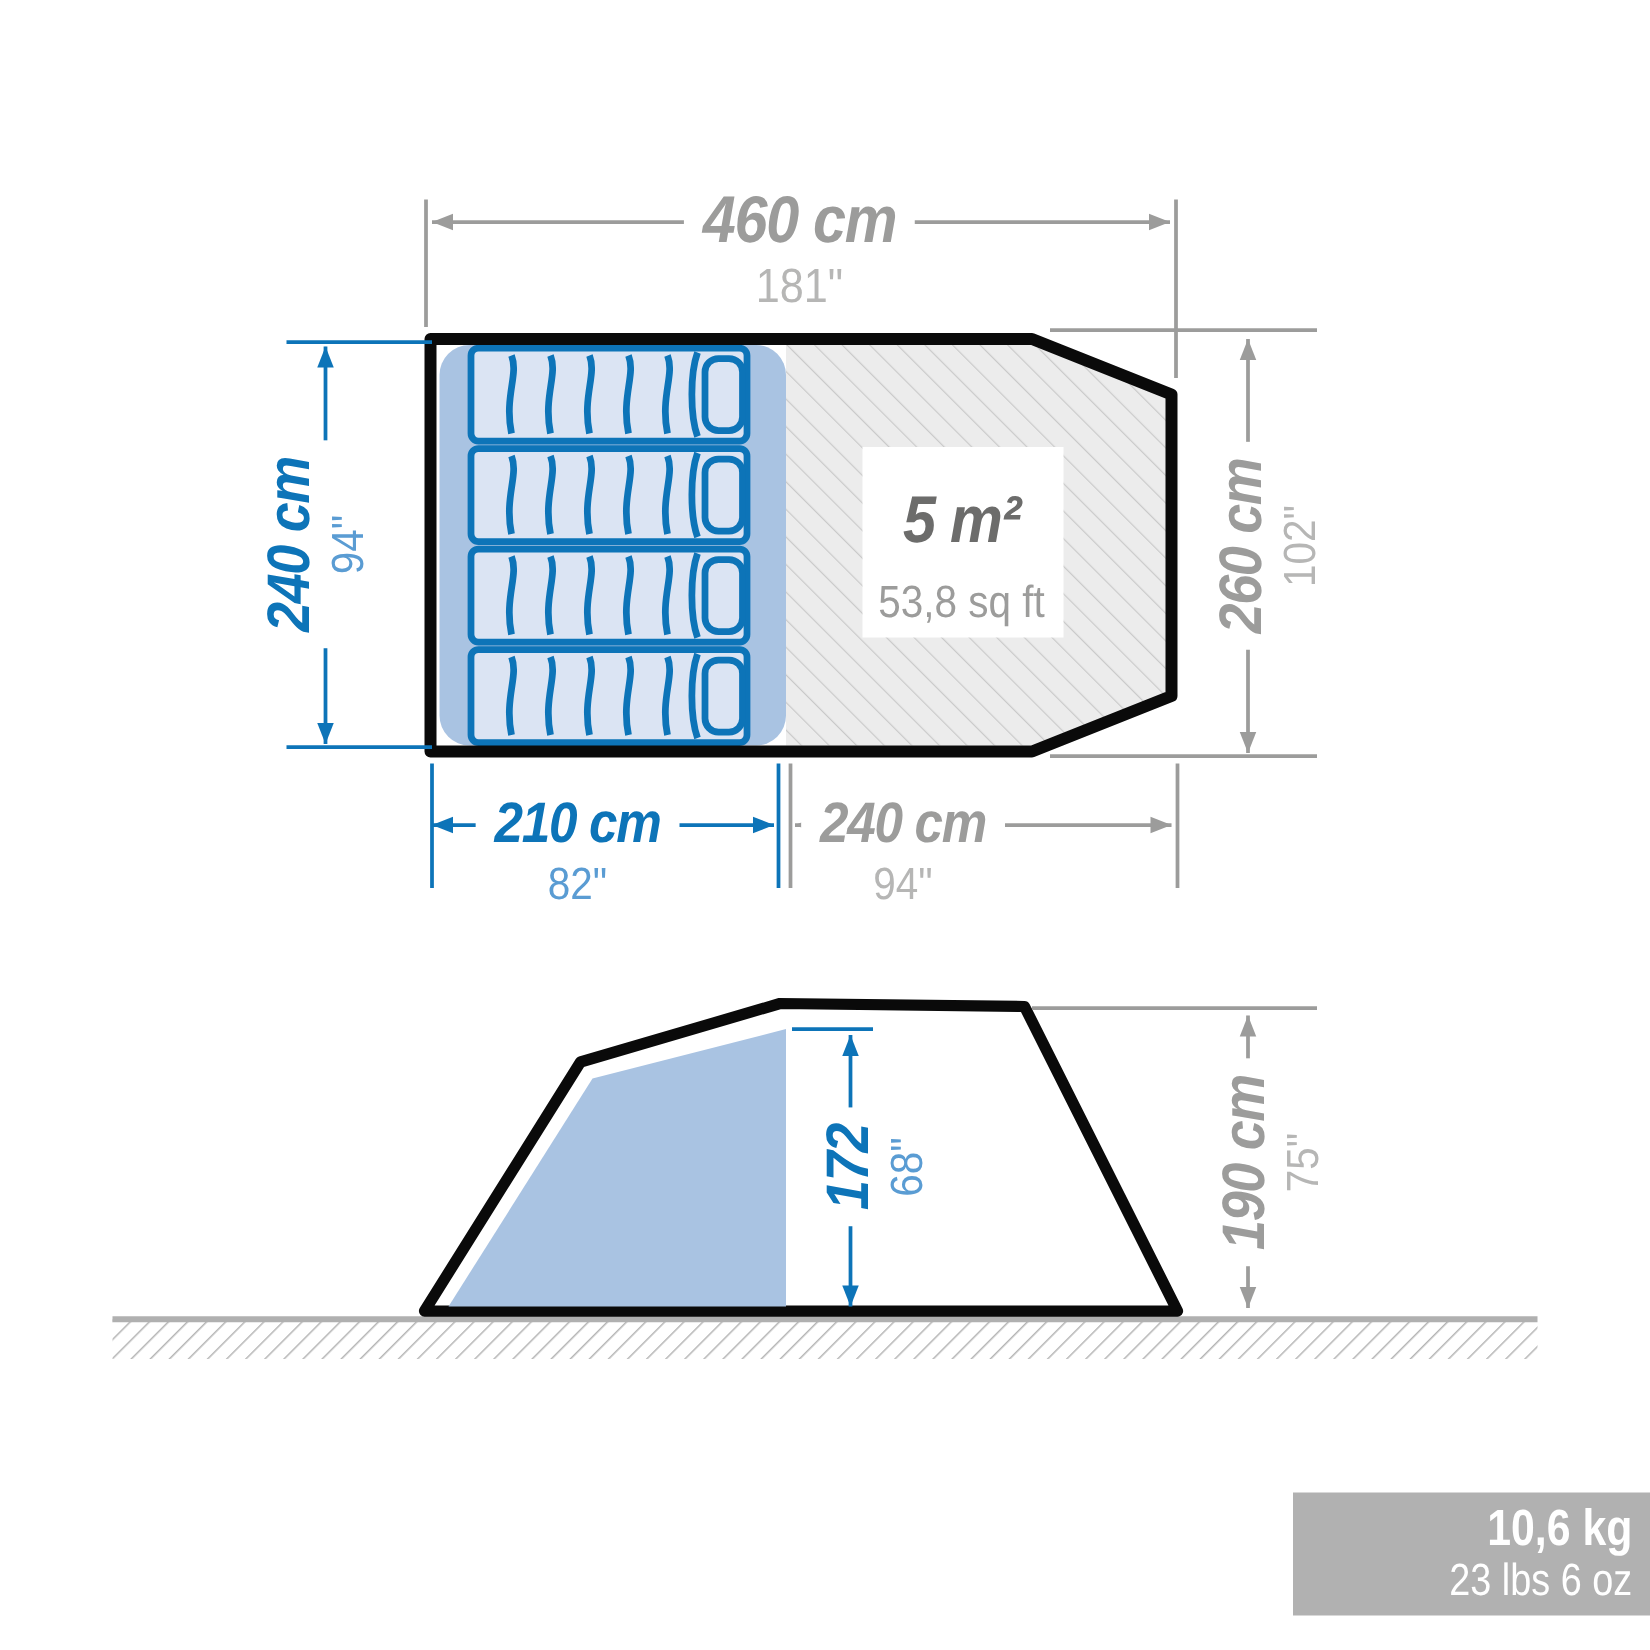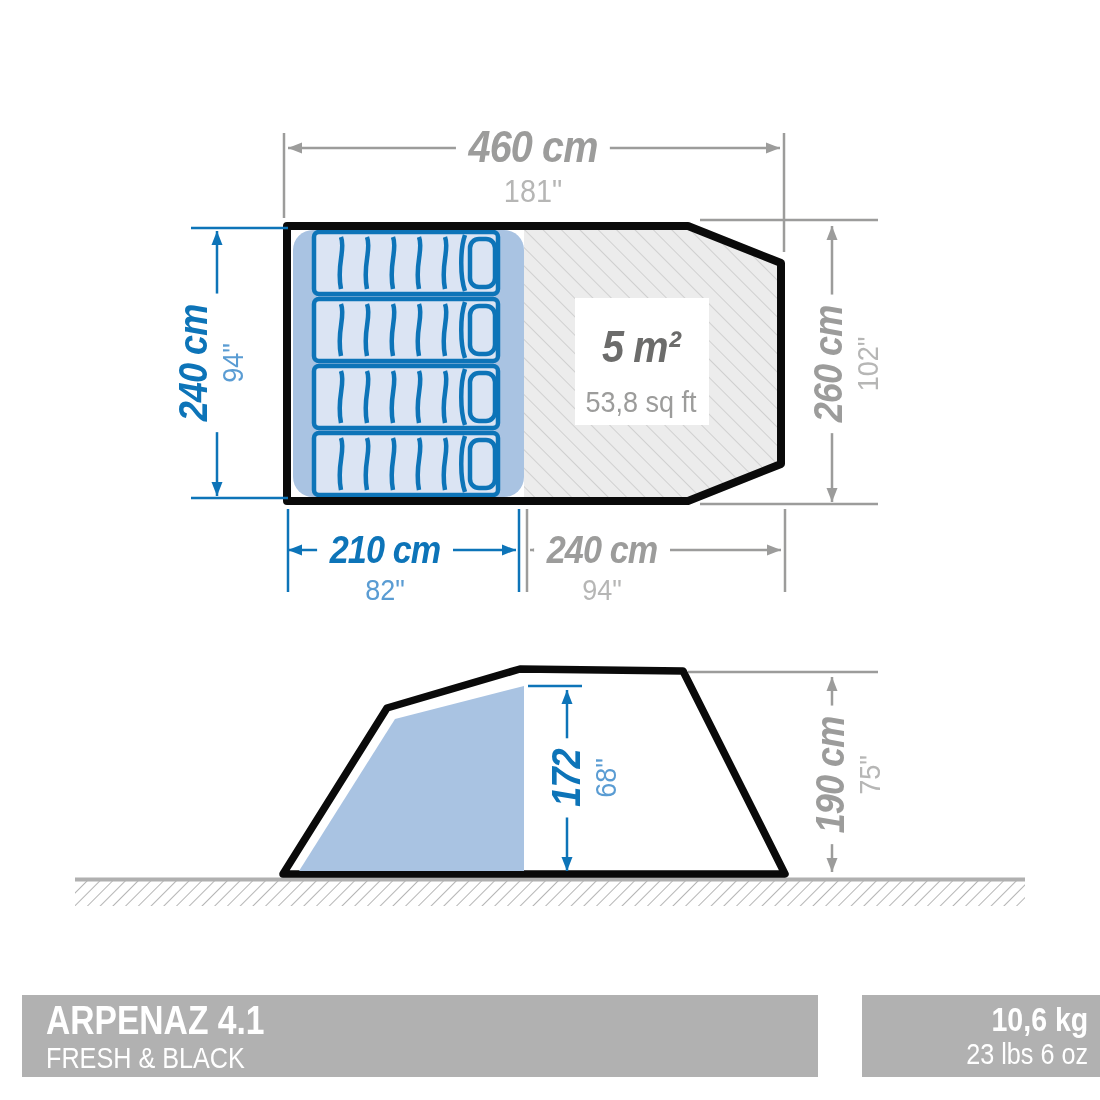--- a/index.html
+++ b/index.html
@@ -182,22 +182,18 @@
   <div class="vlabel" style="left:583px;top:778px;">
     <div class="v1 blue f40">172</div>
     <div class="v2 blue2 f30">68"</div>
   </div>
 
   <div class="vlabel" style="left:847px;top:775px;">
     <div class="v1 gray f40">190 cm</div>
     <div class="v2 gray2 f30">75"</div>
   </div>
 
-  <div class="banner banner-left">
-    <div class="bn1">ARPENAZ 4.1</div>
-    <div class="bn2">FRESH &amp; BLACK</div>
-  </div>
   <div class="banner banner-right">
     <div class="bn1">10,6 kg</div>
     <div class="bn2">23 lbs 6 oz</div>
   </div>
 
 </div>
 
 </body></html>

